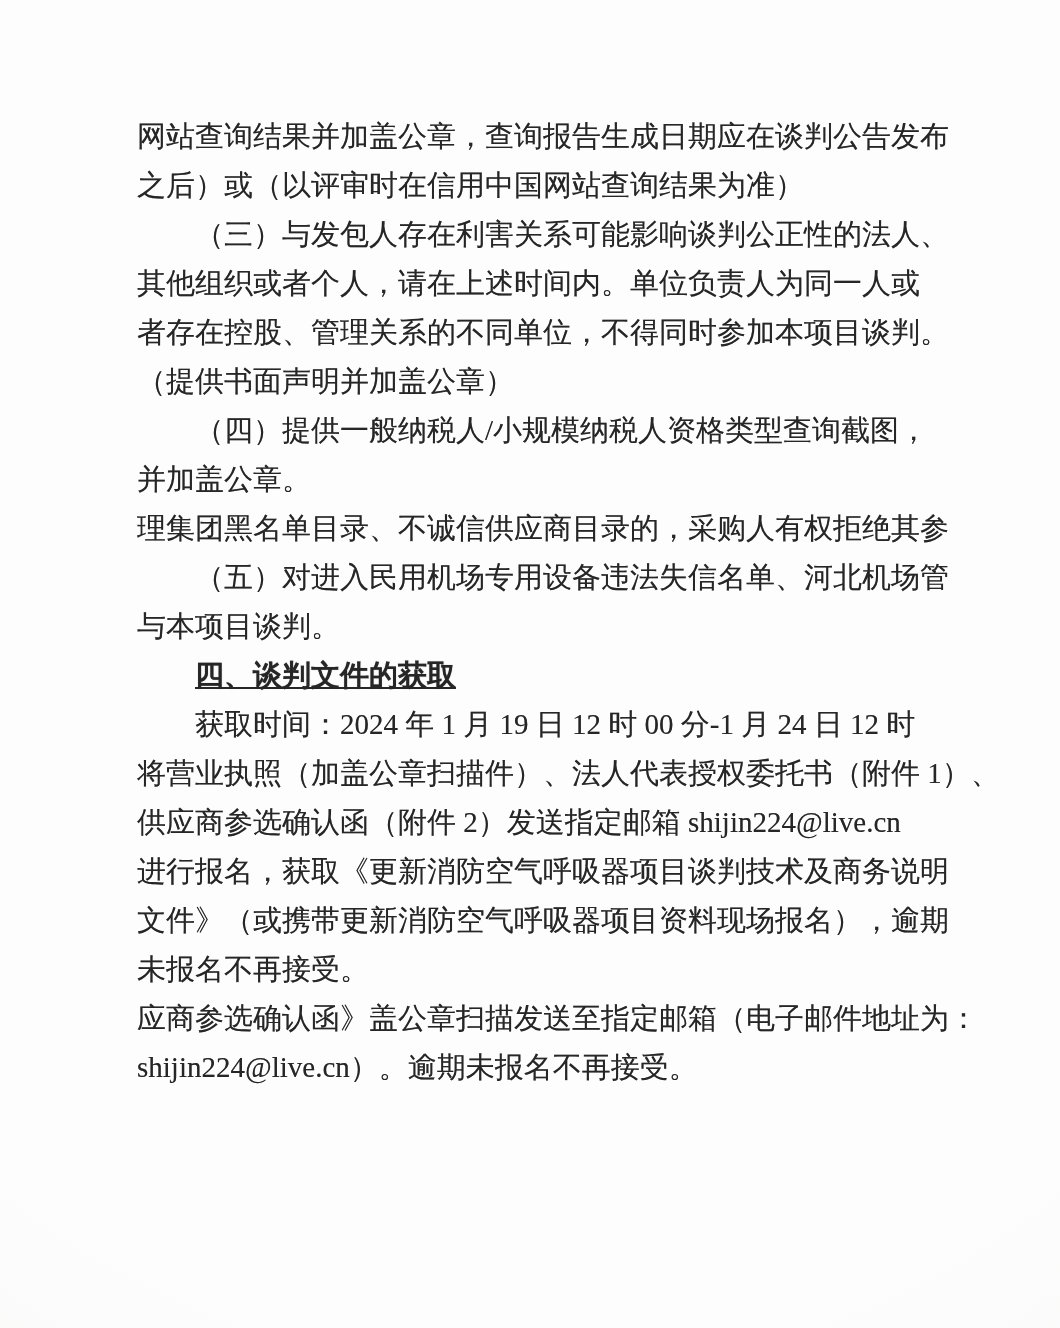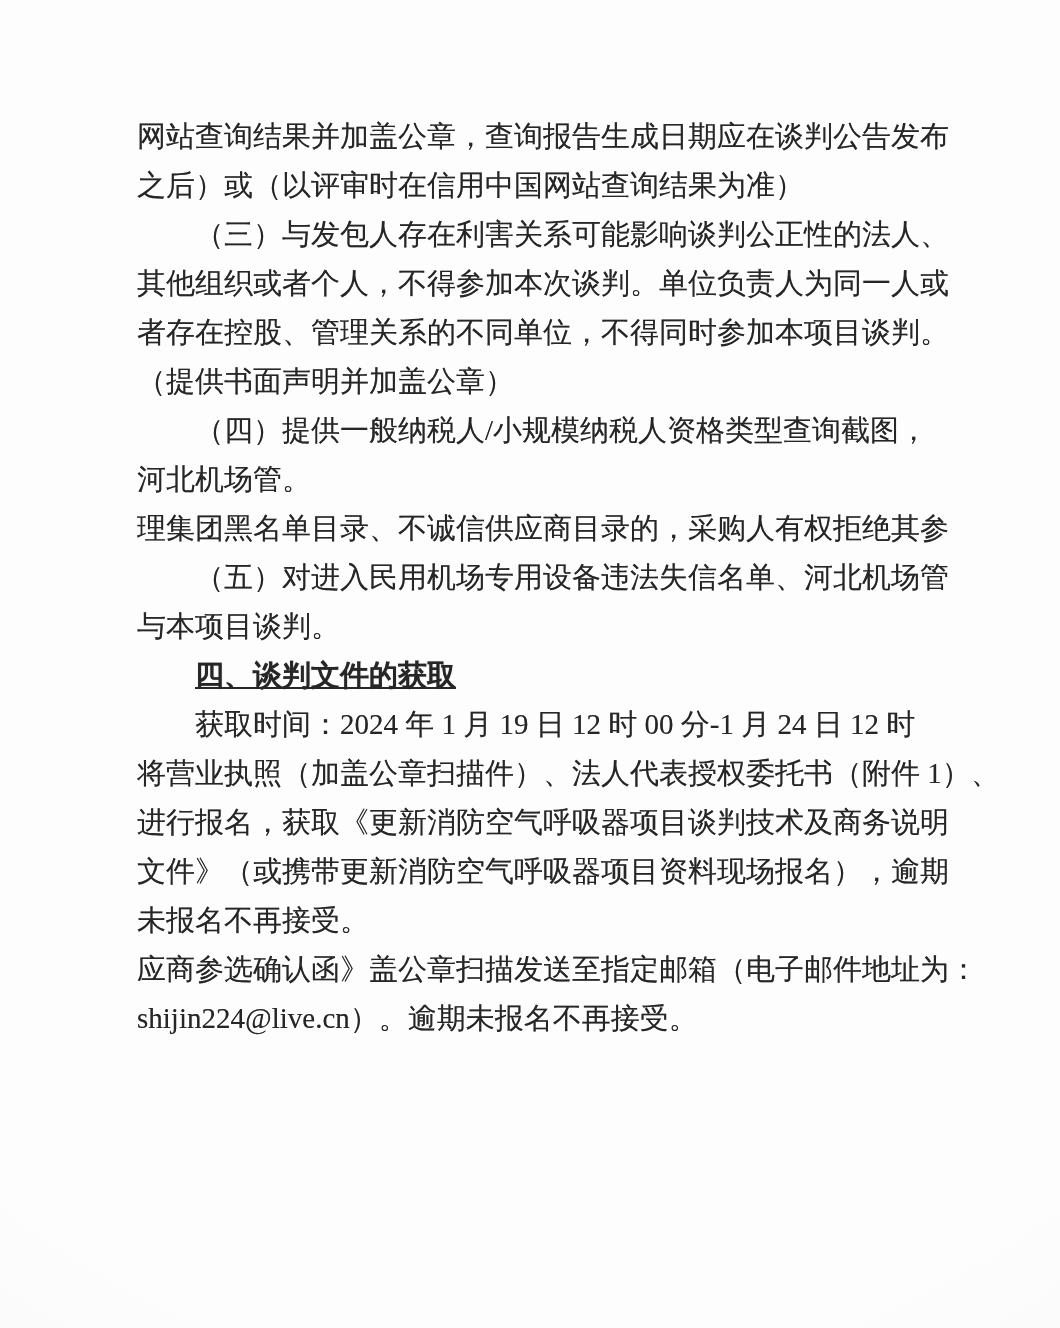--- a/index.html
+++ b/index.html
@@ -39,30 +39,31 @@
   }
 </style>
 </head>
 <body>
 
 <div class="page">
   <div class="textblock">
     <div class="line">网站查询结果并加盖公章，查询报告生成日期应在谈判公告发布</div>
     <div class="line">之后）或（以评审时在信用中国网站查询结果为准）</div>
     <div class="line indent">（三）与发包人存在利害关系可能影响谈判公正性的法人、</div>
-    <div class="line">其他组织或者个人，不得参加本次谈判。单位负责人为同一人或</div>
+    <div class="line">其他组织或者个人，请在上述时间内。单位负责人为同一人或</div>
     <div class="line">者存在控股、管理关系的不同单位，不得同时参加本项目谈判。</div>
     <div class="line">（提供书面声明并加盖公章）</div>
     <div class="line indent">（四）提供一般纳税人/小规模纳税人资格类型查询截图，</div>
-    <div class="line">河北机场管。</div>
+    <div class="line">并加盖公章。</div>
     <div class="line">理集团黑名单目录、不诚信供应商目录的，采购人有权拒绝其参</div>
     <div class="line indent">（五）对进入民用机场专用设备违法失信名单、河北机场管</div>
     <div class="line">与本项目谈判。</div>
     <div class="line indent bold">四、谈判文件的获取</div>
     <div class="line indent">获取时间：2024 年 1 月 19 日 12 时 00 分-1 月 24 日 12 时</div>
     <div class="line">将营业执照（加盖公章扫描件）、法人代表授权委托书（附件 1）、</div>
+    <div class="line">供应商参选确认函（附件 2）发送指定邮箱 shijin224@live.cn</div>
     <div class="line">进行报名，获取《更新消防空气呼吸器项目谈判技术及商务说明</div>
     <div class="line">文件》（或携带更新消防空气呼吸器项目资料现场报名），逾期</div>
     <div class="line">未报名不再接受。</div>
     <div class="line">应商参选确认函》盖公章扫描发送至指定邮箱（电子邮件地址为：</div>
     <div class="line">shijin224@live.cn）。逾期未报名不再接受。</div>
   </div>
 </div>
 
 </body></html>

